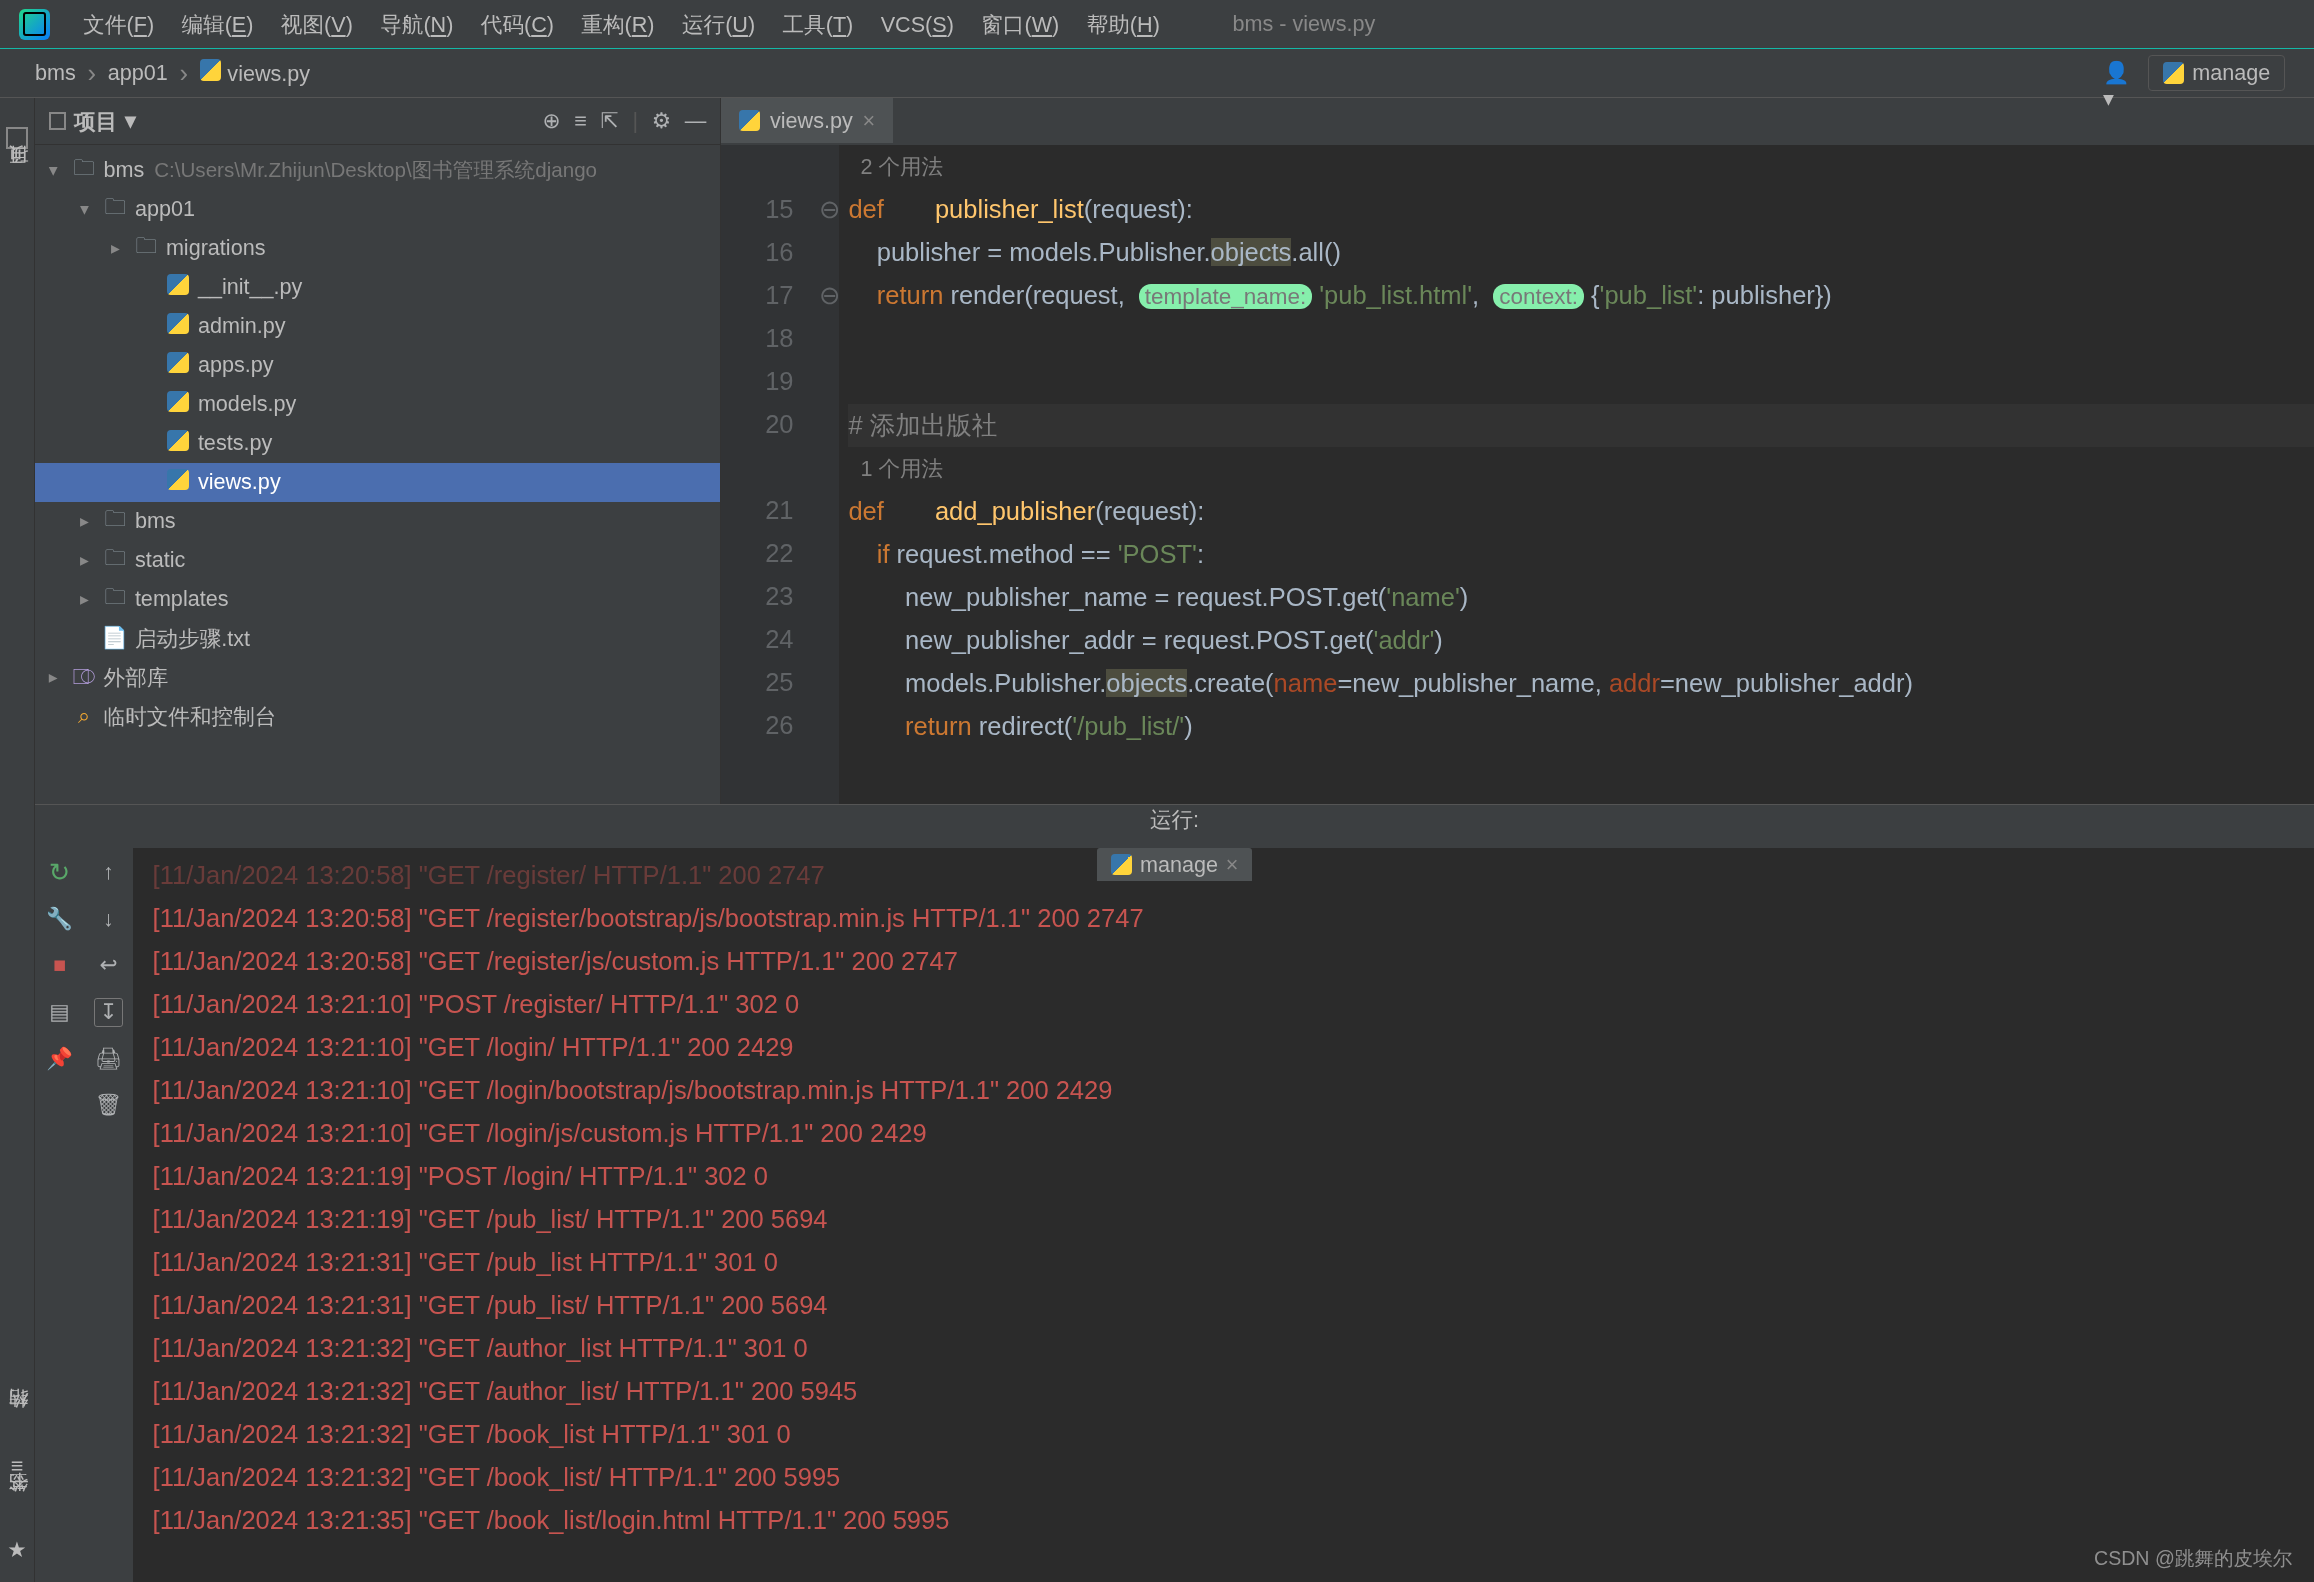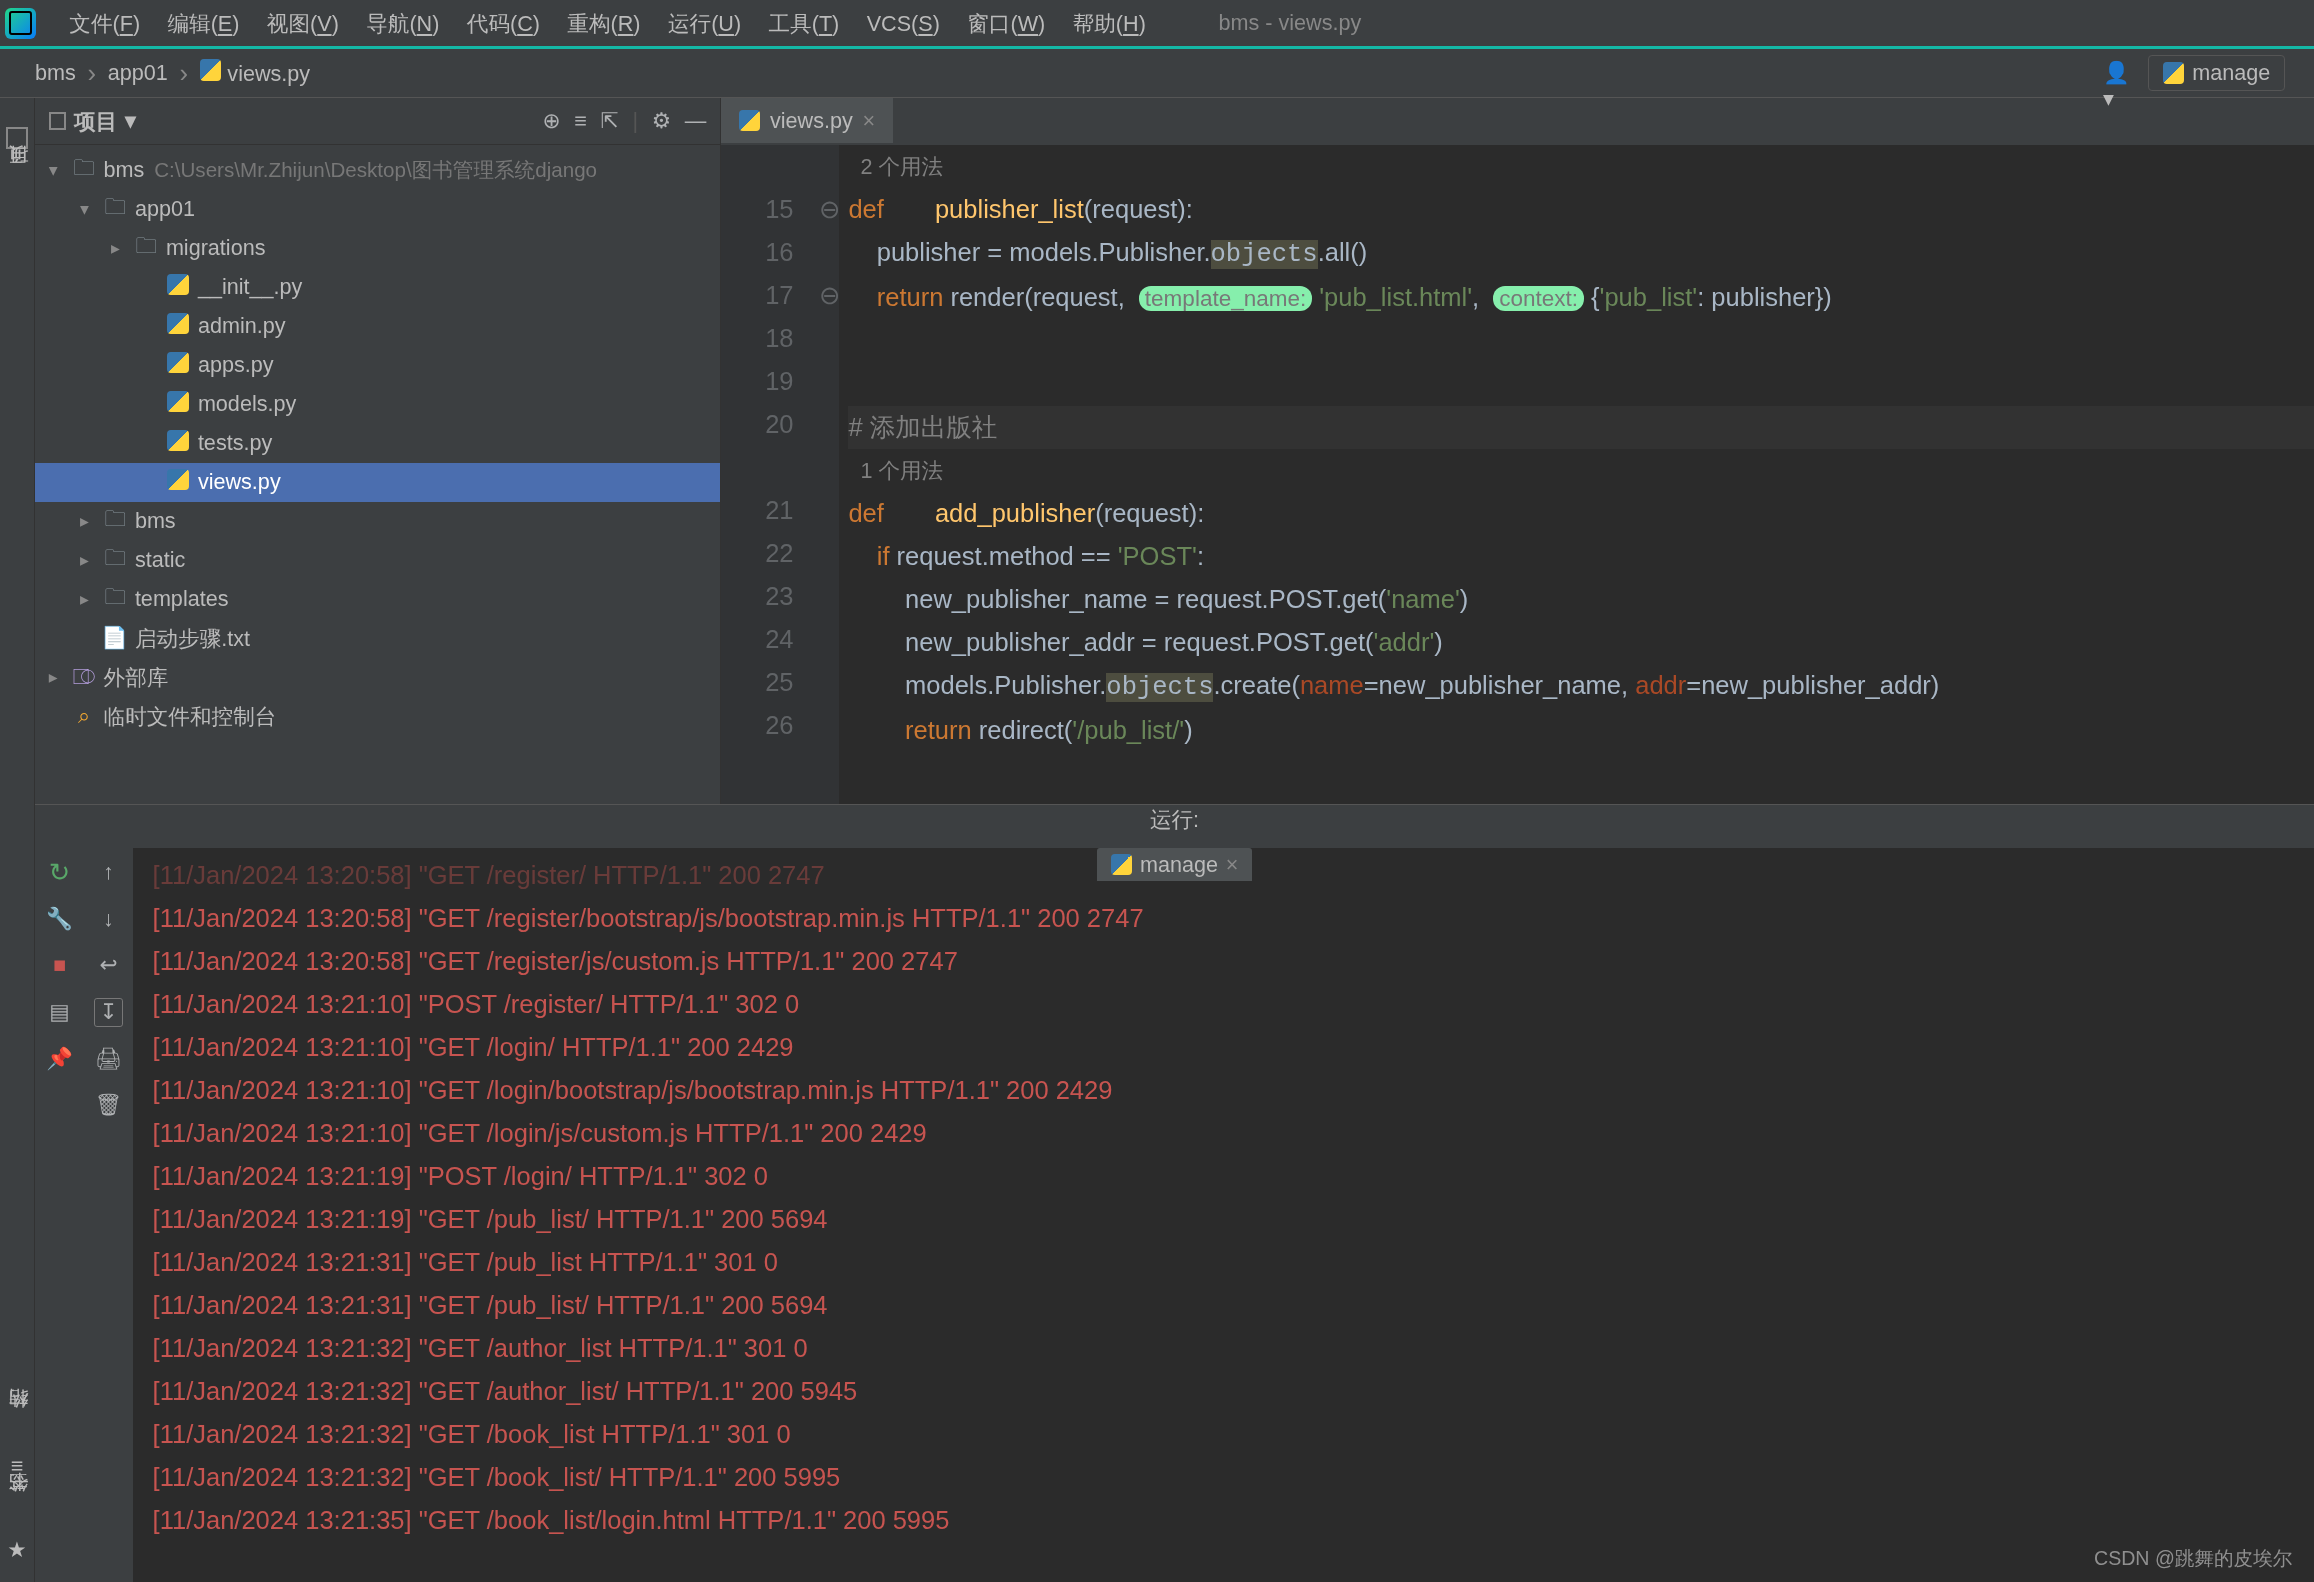--- a/index.html
+++ b/index.html
@@ -1,17 +1,17 @@
 <!DOCTYPE html>
 <html><head>
 <meta charset="utf-8">
 <style>
 * { margin:0; padding:0; box-sizing:border-box; font-family:"Segoe UI",-apple-system,sans-serif; }
 body { background:#3c3f41; color:#bbb; font-size:21.6px; overflow:hidden; width:2314px; height:1583px; }
-.menubar { display:flex; align-items:center; height:49px; padding:0 5px; background:#3c3f41; border-bottom:3px solid #14b8a6; }
+.menubar { display:flex; align-items:center; height:49px; padding:0 19px; background:#3c3f41; border-bottom:1px solid #14b8a6; }
 .menubar .logo { width:31px; height:31px; background:linear-gradient(135deg,#21d789,#087cfa); border-radius:5.9px; margin-right:19.6px; position:relative;}
 .menubar .logo::after{content:"";position:absolute;inset:3.9px;border:2px solid #000;border-radius:2.9px;}
 .menubar .menu-item { padding:3.9px 13.7px; color:#bbb; cursor:pointer; font-size:21.6px;}
 .menubar .menu-item u { text-decoration:underline; text-underline-offset:2.9px;}
 .menubar .win-title { margin-left:59px; color:#888;}
 .breadcrumb-bar { display:flex; align-items:center; height:49px; padding:0 29px; background:#3c3f41; border-bottom:1px solid #555; justify-content:space-between;}
 .breadcrumb-left{display:flex;align-items:center;}
 .breadcrumb-bar .crumb { color:#bbb; padding:0 5.9px;}
 .breadcrumb-bar .sep::after { content:"›"; color:#888; padding:0 5.9px; font-size:25.5px;}
 .breadcrumb-right{display:flex;align-items:center;gap:19.6px;}
@@ -46,21 +46,21 @@
 .tab .close{color:#888;font-size:21.6px;}
 .editor { flex:1; display:flex; overflow:auto;font-family:"JetBrains Mono",Consolas,monospace;font-size:25.5px;line-height:43px;}
 .gutter-num{width:98px;text-align:right;padding-right:25.5px;color:#606366;background:#313335;user-select:none;}
 .gutter-fold{width:19.6px;background:#313335;color:#606366;}
 .code{flex:1;padding-left:9.8px;white-space:pre;color:#a9b7c6;}
 .code .kw{color:#cc7832;}
 .code .fn{color:#ffc66d;margin-left:44px;}
 .code .str{color:#6a8759;}
 .code .cmt{color:#808080;}
 .code .hint{color:#787878;background:#86efac;padding:0 5.9px;border-radius:12px;font-size:22.5px;}
-.code .hl{background:#4d4d3f;font-family:Liberation Mono, monospace;}
+.code .hl{background:#4d4d3f;}
 .code .cur-line{background:#323232;}
 .code .usage{color:#808080;font-size:21.6px;}
 .run-panel{flex:1;display:flex;flex-direction:column;background:#2b2b2b;border-top:1px solid #555;min-height:0;}
 .run-header{display:flex;align-items:center;height:43px;background:#3c3f41;padding:0 13.7px;gap:13.7px;flex-direction:column;}
 .run-body{flex:1;display:flex;min-height:0;}
 .run-tools{width:49px;background:#3c3f41;display:flex;flex-direction:column;align-items:center;padding-top:9.8px;gap:17.6px;}
 .run-tools2{width:49px;background:#3c3f41;display:flex;flex-direction:column;align-items:center;padding-top:9.8px;gap:17.6px;}
 .run-tools .ticon,.run-tools2 .ticon{color:#afb1b3;cursor:pointer;font-size:21.6px;width:29px;height:29px;display:flex;align-items:center;justify-content:center;}
 .run-tools .ticon.green{color:#59a869;font-size:25.5px;}
 .run-tools .ticon.red{color:#c75450;}

